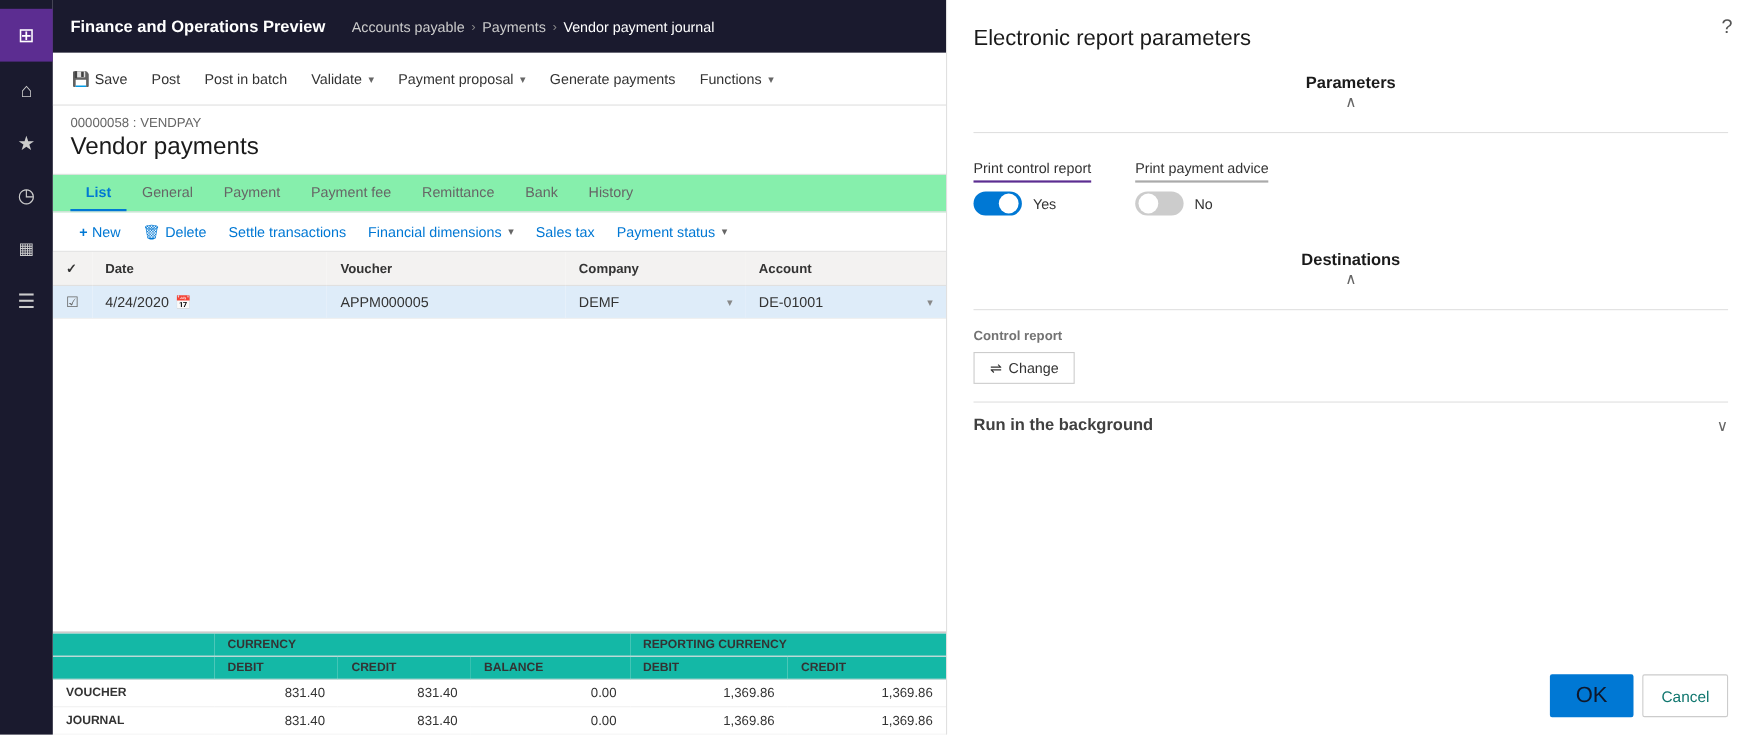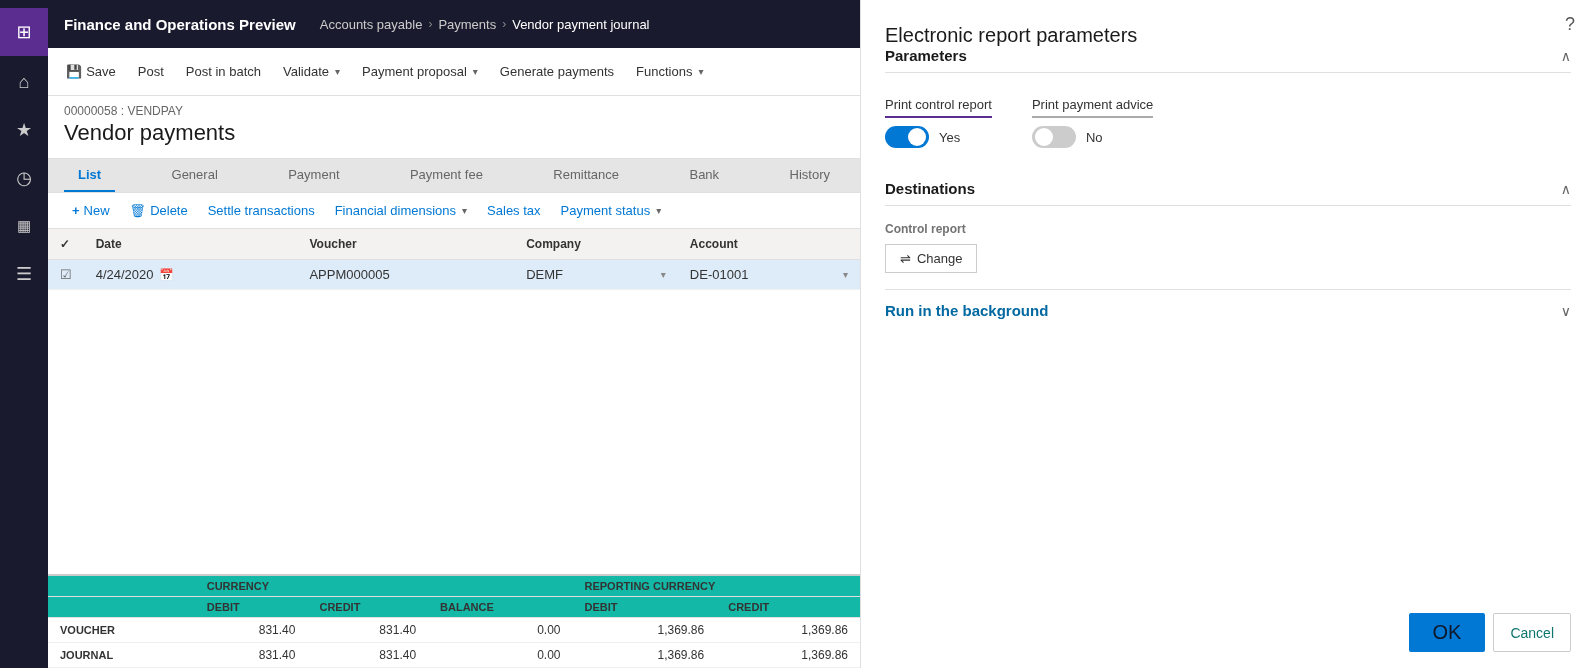--- a/index.html
+++ b/index.html
@@ -28,21 +28,21 @@
     .toolbar { height: 48px; background: #fff; border-bottom: 1px solid #e0e0e0; display: flex; align-items: center; padding: 0 8px; gap: 2px; }
     .toolbar-btn { display: flex; align-items: center; gap: 4px; padding: 4px 10px; border: none; background: transparent; cursor: pointer; font-size: 13px; color: #333; height: 36px; border-radius: 2px; }
     .dropdown-arrow { font-size: 10px; color: #666; margin-left: 2px; }
 
     
     .journal-header { padding: 8px 16px 4px 16px; border-bottom: 1px solid #e0e0e0; }
     .journal-id { font-size: 12px; color: #666; margin-bottom: 2px; }
     .journal-title { font-size: 22px; font-weight: 400; color: #1a1a1a; margin-bottom: 8px; }
 
     
-    .tabs { display: flex; padding: 0 16px; border-bottom: 1px solid #e0e0e0; background: #e5e5e5; justify-content: space-between; }
+    .tabs { display: flex; padding: 0 16px; border-bottom: 1px solid #e0e0e0; background: #86efac; }
     .tab { padding: 8px 14px; font-size: 13px; color: #666; cursor: pointer; border-bottom: 2px solid transparent; }
     .tab.active { color: #0078d4; border-bottom: 2px solid #0078d4; font-weight: 600; }
 
     
     .actions-bar { display: flex; align-items: center; padding: 6px 16px; gap: 4px; border-bottom: 1px solid #e0e0e0; }
     .action-btn { display: flex; align-items: center; gap: 4px; padding: 4px 8px; border: none; background: transparent; cursor: pointer; font-size: 13px; color: #0078d4; border-radius: 2px; }
     .action-btn .plus { font-weight: bold; }
 
     
     .table-container { flex: 1; overflow: auto; background: #fff; }
@@ -55,25 +55,25 @@
     .check-icon { color: #666; }
 
     
     .footer-section { border-top: 2px solid #ccc; padding: 0; }
     .footer-table { width: 100%; border-collapse: collapse; font-size: 12px; }
     .footer-table th { padding: 4px 12px; font-weight: 600; color: #333; font-size: 11px; text-transform: uppercase; background: #14b8a6; border-bottom: 1px solid #e0e0e0; }
     .footer-table td { padding: 5px 12px; color: #333; }
 
     
     .right-panel { flex: 1; height: 100%; background: #fff; border-left: 1px solid #e0e0e0; display: flex; flex-direction: column; padding: 24px 24px 16px 24px; overflow-y: auto; }
-    .panel-title { font-size: 20px; font-weight: 400; color: #1a1a1a; }
+    .panel-title { font-size: 20px; font-weight: 400; color: #1a1a1a; margin-bottom: 20px; }
 
     
     .section { margin-bottom: 16px; }
-    .section-header { display: flex; justify-content: space-between; align-items: center; border-bottom: 1px solid #e0e0e0; padding-bottom: 8px; margin-bottom: 16px; cursor: pointer; }
+    .section-header { display: flex; justify-content: space-between; align-items: center; border-bottom: 1px solid #e0e0e0; padding-bottom: 20px; margin-bottom: 16px; cursor: pointer; flex-direction: column; }
     .section-title { font-size: 15px; font-weight: 600; color: #1a1a1a; }
     .section-chevron { font-size: 14px; color: #666; }
 
     
     .params-grid { display: flex; gap: 40px; padding: 8px 0; }
     .param-item { display: flex; flex-direction: column; gap: 8px; }
     .param-label { font-size: 13px; color: #333; font-weight: 400; border-bottom: 2px solid #5c2d91; padding-bottom: 4px; display: inline-block; }
     .param-value { font-size: 13px; color: #333; }
 
     
@@ -88,21 +88,21 @@
     
     .dest-section { margin-top: 8px; }
     .control-report-label { font-size: 12px; color: #737373; margin-bottom: 8px; font-weight: 600; }
     .dest-row { display: flex; align-items: center; gap: 12px; }
     .dest-input { border: 1px solid #ccc; padding: 6px 10px; font-size: 13px; width: 180px; background: #f9f9f9; color: #333; outline: none; }
     .change-btn { display: flex; align-items: center; gap: 6px; padding: 6px 14px; border: 1px solid #ccc; background: #fff; font-size: 13px; cursor: pointer; color: #333; }
 
     
     .run-bg-section { border-top: 1px solid #e0e0e0; }
     .run-bg-header { display: flex; justify-content: space-between; align-items: center; padding: 12px 0; cursor: pointer; }
-    .run-bg-title { font-size: 15px; font-weight: 600; color: #0369a1; }
+    .run-bg-title { font-size: 15px; font-weight: 600; color: #404040; }
 
     
     .panel-footer { margin-top: auto; display: flex; justify-content: flex-end; gap: 8px; padding-top: 16px; }
     .btn-ok { background: #0078d4; color: #0f172a; border: none; padding: 8px 24px; font-size: 20px; cursor: pointer; border-radius: 2px; }
     .btn-cancel { background: #fff; color: #0f766e; border: 1px solid #ccc; padding: 8px 16px; font-size: 14px; cursor: pointer; border-radius: 2px; }
 
     
     .help-icon { position: absolute; top: 14px; right: 20px; font-size: 18px; color: #555; cursor: pointer; }
 
     .calendar-icon { color: #888; font-size: 12px; }

